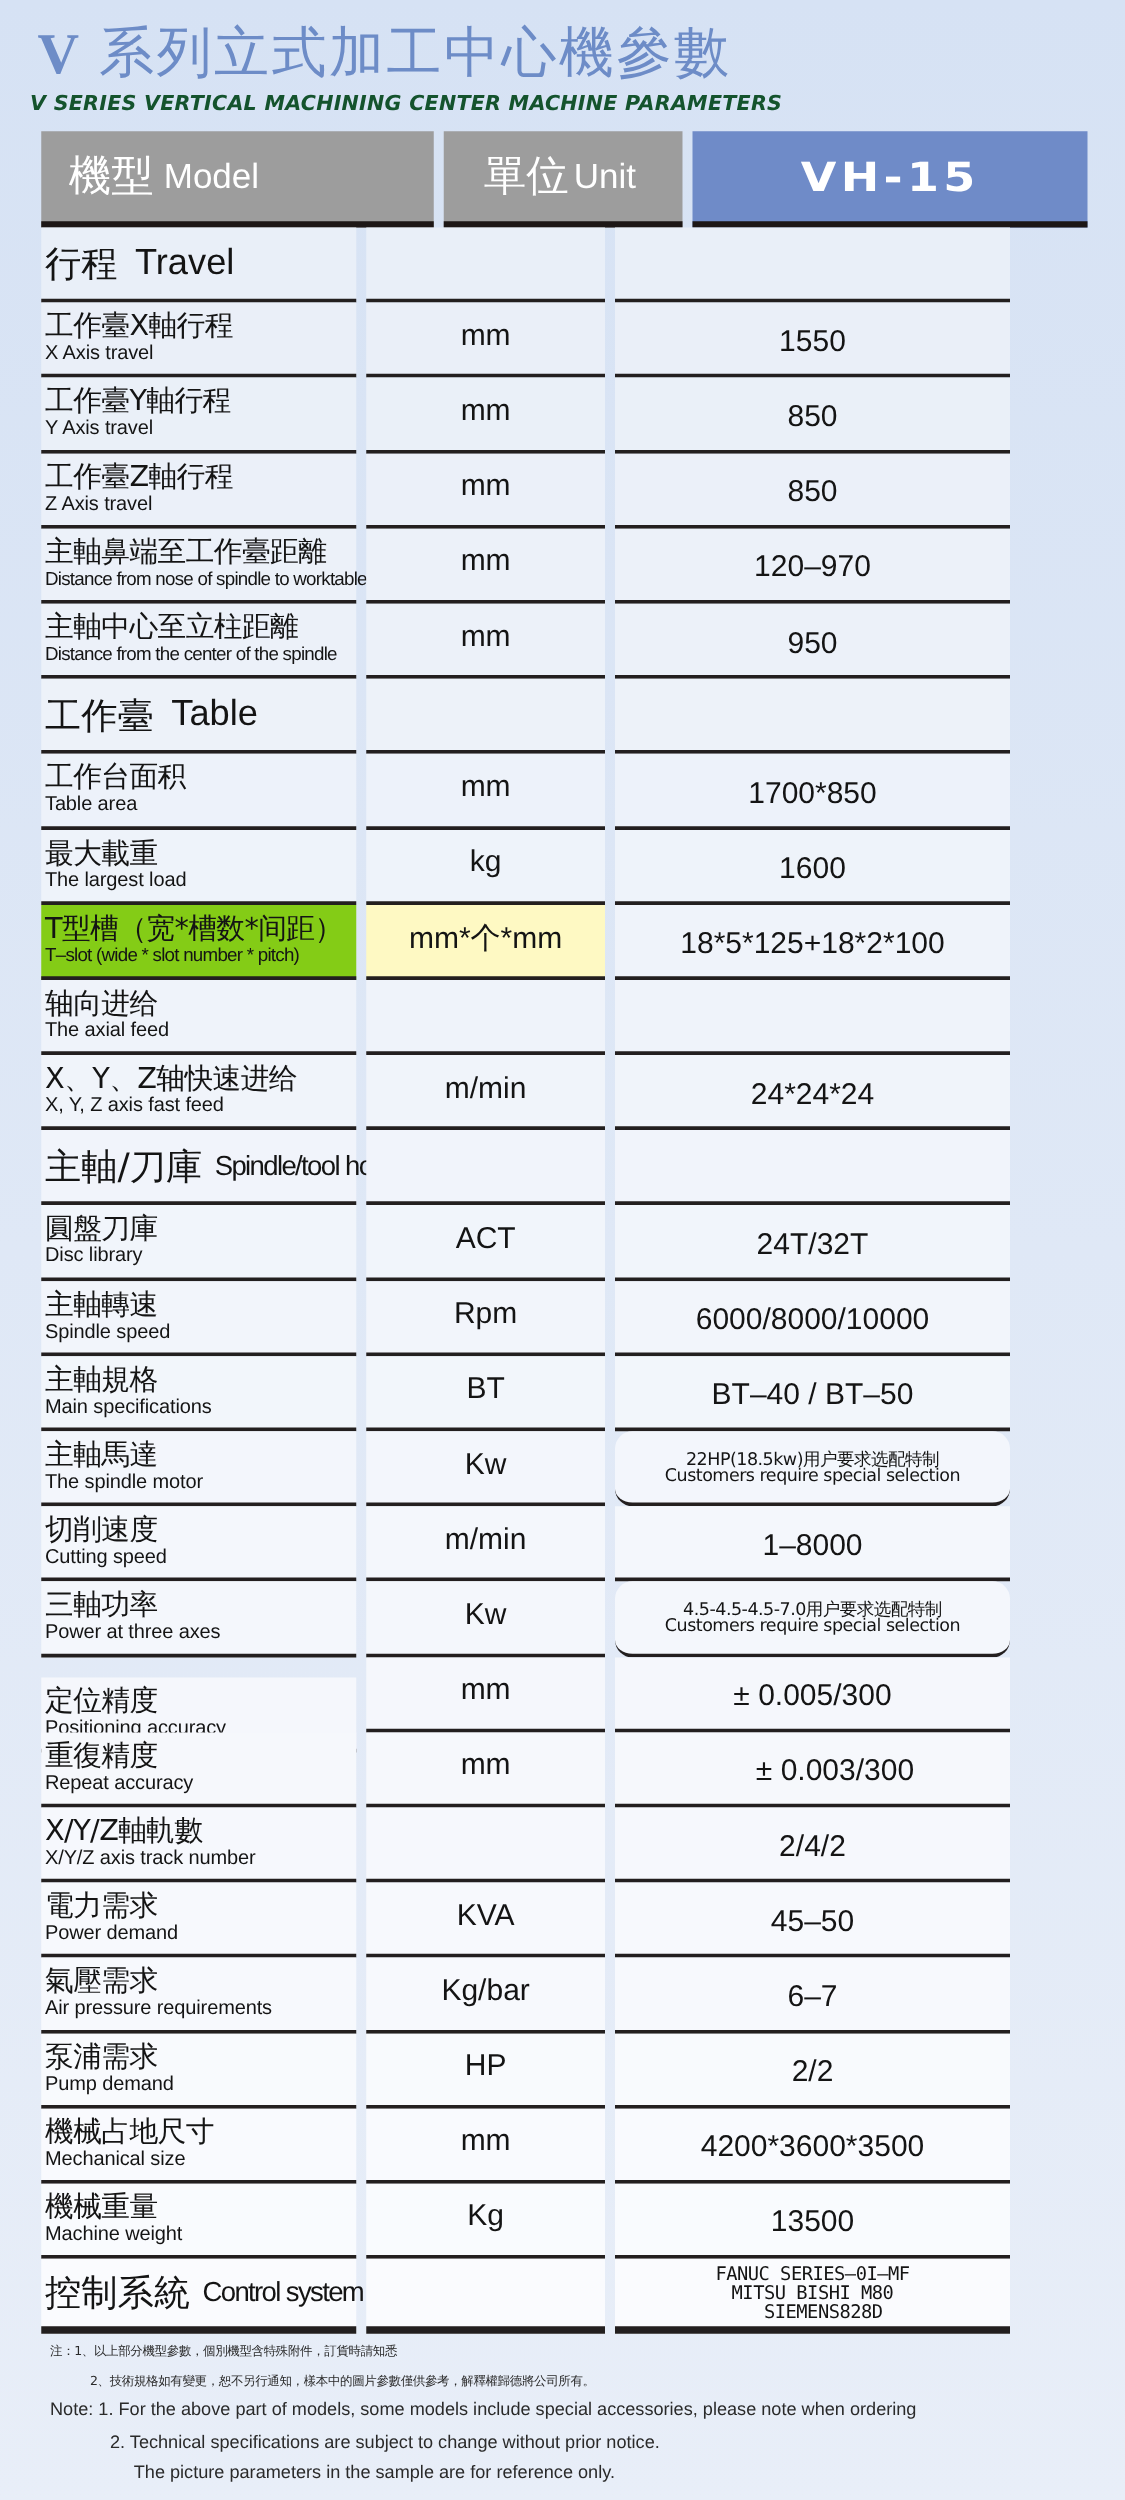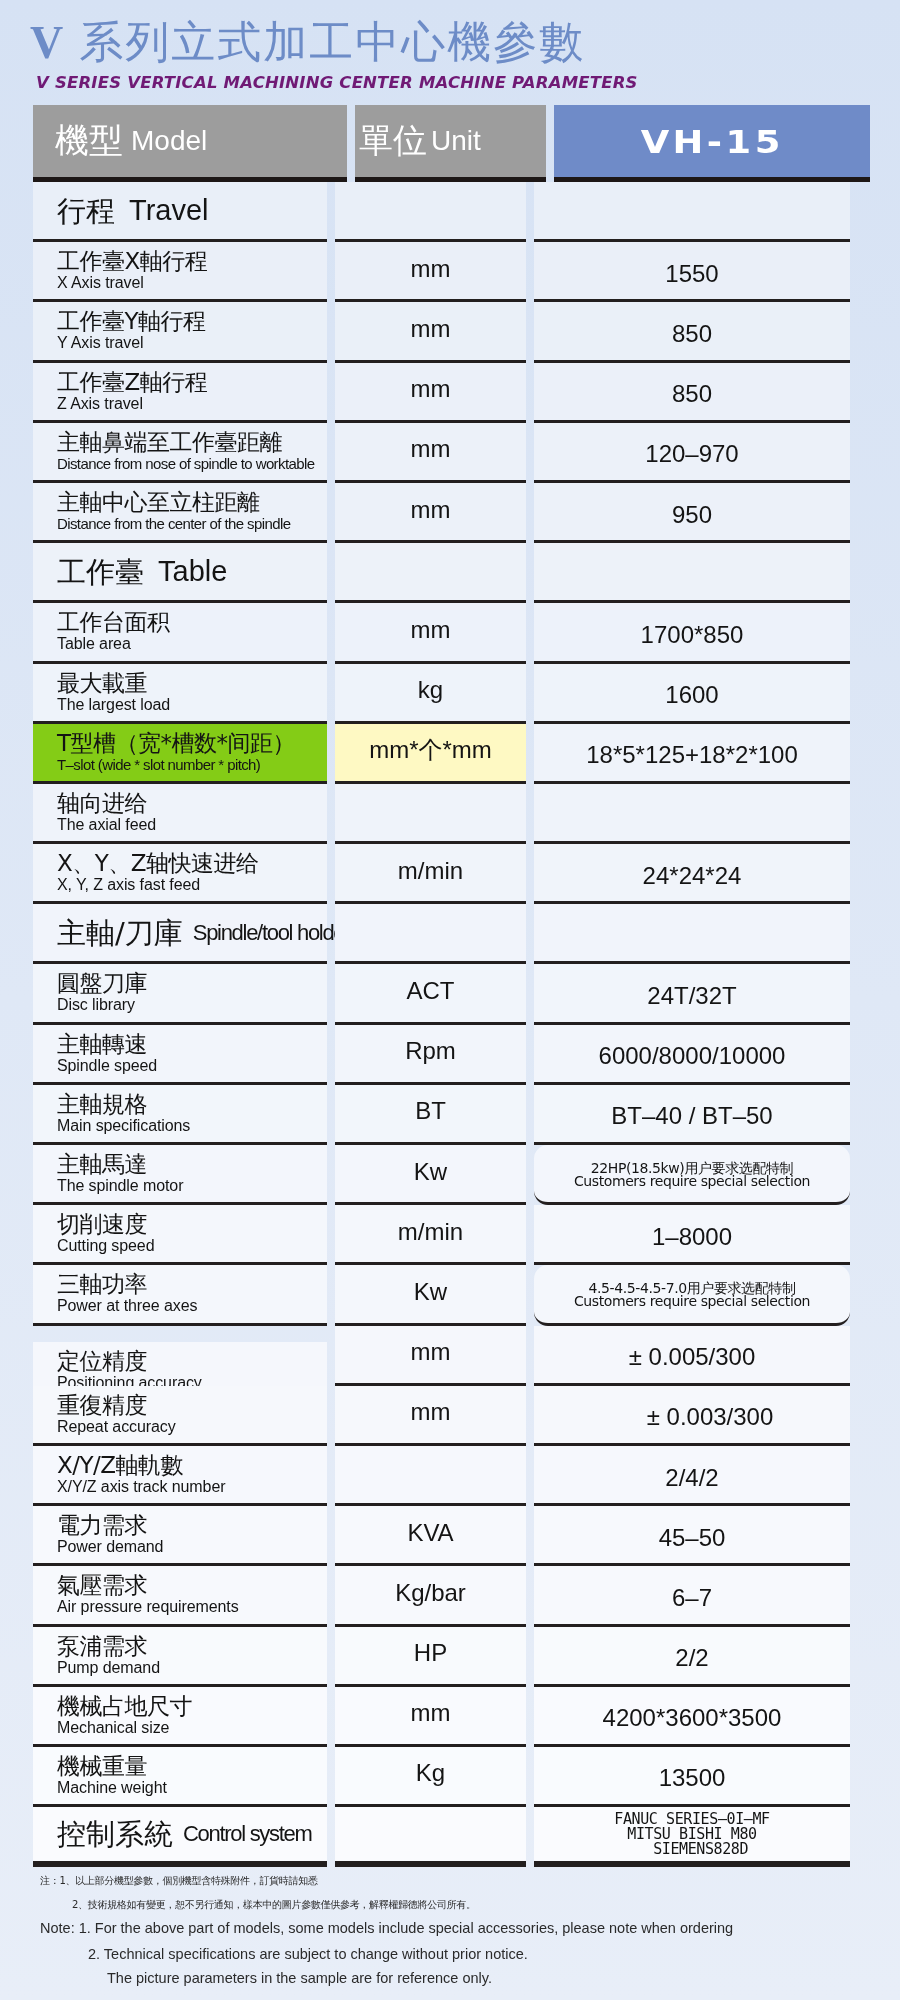--- a/index.html
+++ b/index.html
@@ -14,48 +14,48 @@
     position: absolute; left: 30px; top: 14px; height: 56px;
     font-size: 44px; color: #6d8cc7; white-space: nowrap; letter-spacing: 2px;
     font-family: "DejaVu Sans", sans-serif; font-weight: normal;
     display: flex; align-items: center;
   }
   .title .v {
     font-family: "Liberation Serif", "DejaVu Serif", serif;
     font-weight: bold; font-size: 46px; margin-right: 14px;
   }
   .subtitle {
-    position: absolute; left: 36px; top: 73px;
+    position: absolute; left: 24px; top: 73px;
     font-family: "DejaVu Sans", sans-serif; font-weight: bold; font-style: italic;
-    font-size: 16.5px; color: #701a75; white-space: nowrap; letter-spacing: 0.2px;
+    font-size: 16.5px; color: #14532d; white-space: nowrap; letter-spacing: 0.2px;
     width: 846px; overflow: hidden;
   }
   .table { position: absolute; left: 33px; top: 105px; width: 837px; }
   .hdr { display: flex; height: 77px; }
   .hcell {
     position: relative; height: 77px; color: #fff;
     border-bottom: 5px solid #1d1716;
     display: flex; align-items: center;
   }
   .hcell.c1 { width: 314px; background: #9d9d9d; padding-left: 22px; font-size: 32px; }
-  .hcell.c2 { width: 191px; margin-left: 8px; background: #9d9d9d; padding-left: 4px; font-size: 32px; }
+  .hcell.c2 { width: 191px; margin-left: 8px; background: #9d9d9d; padding-left: 32px; font-size: 32px; }
   .hcell.c3 { width: 316px; margin-left: 8px; background: #6f8bc8; justify-content: center; align-items: flex-start; padding-top: 18px; }
   .hcell .cn { font-family: "DejaVu Sans", sans-serif; font-size: 34px; margin-right: 8px; }
   .hcell .en { font-family: "Liberation Sans", sans-serif; font-size: 28px; }
   .hcell.c2 .cn { margin-right: 4px; }
   .model-name {
     font-family: "DejaVu Sans", sans-serif; font-weight: bold; font-size: 32px;
     letter-spacing: 3px; transform: scaleX(1.15);
   }
   .row { display: flex; height: 60.2px; }
   .cell {
     position: relative; height: 100%;
     border-bottom: 3px solid #231f1f;
   }
-  .cell.c1 { width: 294px; padding-left: 24px; }
+  .cell.c1 { width: 252px; padding-left: 3px; }
   .cell.c2 { width: 191px; margin-left: 8px; display: flex; align-items: center; justify-content: center; font-size: 24px; padding-bottom: 4px; }
   .cell.c3 { width: 316px; margin-left: 8px; display: flex; align-items: center; justify-content: center; font-size: 24px; padding-top: 6px; }
   .cell .cn {
     font-family: "DejaVu Sans", sans-serif; font-size: 23px; line-height: 26px;
     padding-top: 6px; white-space: nowrap; letter-spacing: -0.5px;
   }
   .cell .en {
     font-family: "Liberation Sans", sans-serif; font-size: 16px; line-height: 17px;
     white-space: nowrap; letter-spacing: -0.1px;
   }

